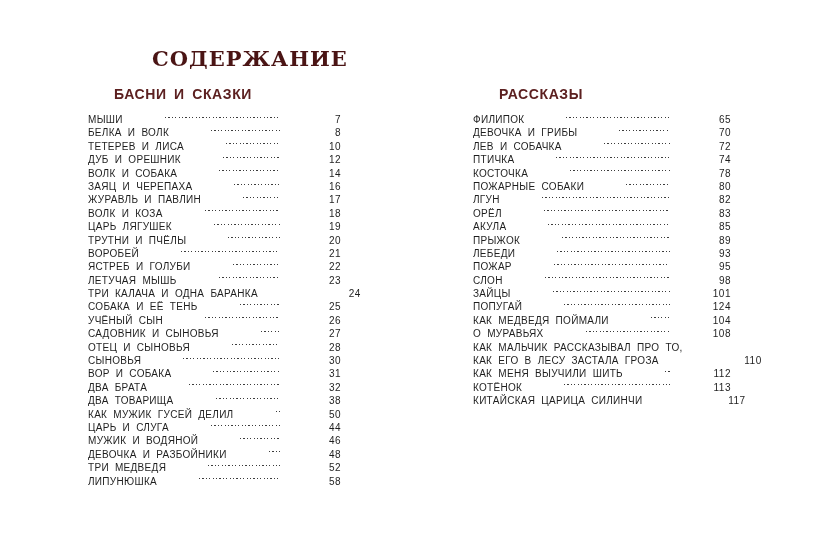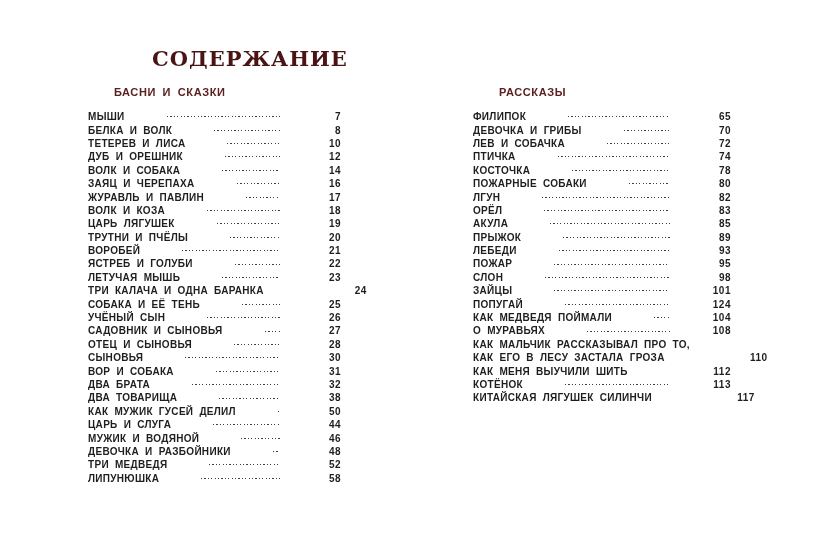--- a/index.html
+++ b/index.html
@@ -19,31 +19,31 @@
     font-size:21px;font-weight:bold;
     letter-spacing:1px;
     color:var(--c-title);
   }
 
   .col{position:absolute;top:86px;}
   .col-left{left:88px;width:253px;}
   .col-right{left:473px;width:258px;}
 
   .col h2{
-    font-size:11px;font-weight:bold;
+    font-size:14px;font-weight:bold;
     letter-spacing:0.6px;word-spacing:3px;
     color:var(--c-heading);
     margin:0 0 12px 0;
     padding-left:26px;
   }
 
   .row{
-    display:flex;align-items:center;
+    display:flex;align-items:flex-start;
     height:13.4px;
-    font-size:10px;font-weight:bold;
+    font-size:10px;font-weight:normal;
     letter-spacing:0.3px;word-spacing:3px;
     color:var(--c-text);
     white-space:nowrap;
     gap:37px;
   }
   .row .t{flex:0 0 auto;}
   .row .dots{
     flex:1 1 auto;
     height:4px;
     margin:0 4px 2px 5px;
@@ -311,19 +311,19 @@
     <span class="t">КАК МЕНЯ ВЫУЧИЛИ ШИТЬ</span>
     <span class="dots"></span>
     <span class="p">112</span>
   </div>
         <div class="row">
     <span class="t">КОТЁНОК</span>
     <span class="dots"></span>
     <span class="p">113</span>
   </div>
         <div class="row">
-    <span class="t">КИТАЙСКАЯ ЛЯГУШЕК СИЛИНЧИ</span>
+    <span class="t">КИТАЙСКАЯ ЦАРИЦА СИЛИНЧИ</span>
     <span class="dots"></span>
     <span class="p">117</span>
   </div>
       </div>
   </section>
 </div>
 
 </body></html>

